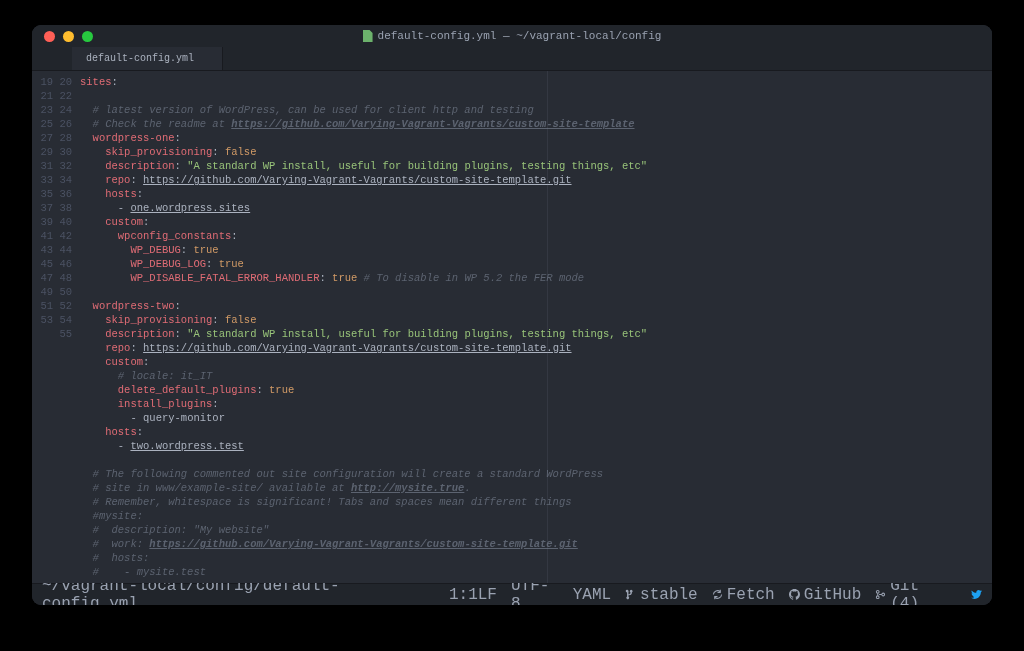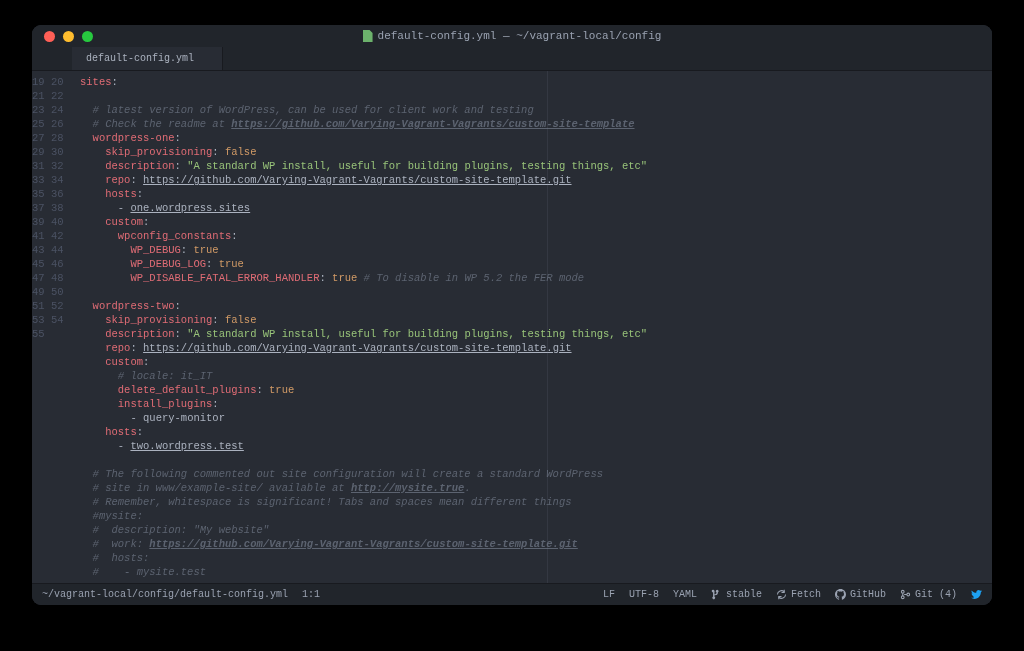--- a/index.html
+++ b/index.html
@@ -83,20 +83,21 @@
   .editor::after {
     content: "";
     position: absolute;
     left: 515px;
     top: 0; bottom: 0;
     width: 1px;
     background: rgba(120,130,145,0.15);
   }
   .gutter {
     width: 48px;
+    text-align: right;
     padding: 4px 8px 4px 0;
     color: #4b5263;
     font-size: 10.5px;
     line-height: 14px;
     user-select: none;
   }
   .code {
     flex: 1;
     padding: 4px 0;
     font-size: 10.5px;
@@ -113,21 +114,21 @@
   .pu { color: #abb2bf; }
 
   .statusbar {
     height: 22px;
     background: #21252b;
     border-top: 1px solid #181a1f;
     display: flex;
     align-items: center;
     justify-content: space-between;
     padding: 0 10px;
-    font-size: 10px;
+    font-size: 16px;
     color: #9aa2b1;
   }
   .sb-left, .sb-right { display: flex; gap: 14px; align-items: center; }
   .sb-item { display:flex; align-items:center; gap:4px; }
   .ico { width:11px; height:11px; display:inline-block; }
   .twitter { color:#1da1f2; }
 </style>
 </head>
 <body>
 
@@ -185,21 +186,21 @@
 49
 50
 51
 52
 53
 54
 55
 </div>
     <div class="code" id="code"><span class="kw">sites</span><span class="pu">:</span>
 
-  <span class="cmt"># latest version of WordPress, can be used for client work and testing</span>
+  <span class="cmt"># latest version of WordPress, can be used for client http and testing</span>
   <span class="cmt"># Check the readme at </span><span class="url">https://github.com/Varying-Vagrant-Vagrants/custom-site-template</span>
   <span class="kw">wordpress-one</span><span class="pu">:</span>
     <span class="kw">skip_provisioning</span><span class="pu">:</span> <span class="val">false</span>
     <span class="kw">description</span><span class="pu">:</span> <span class="str">"A standard WP install, useful for building plugins, testing things, etc"</span>
     <span class="kw">repo</span><span class="pu">:</span> <span class="link">https://github.com/Varying-Vagrant-Vagrants/custom-site-template.git</span>
     <span class="kw">hosts</span><span class="pu">:</span>
       <span class="pu">-</span> <span class="link">one.wordpress.sites</span>
     <span class="kw">custom</span><span class="pu">:</span>
       <span class="kw">wpconfig_constants</span><span class="pu">:</span>
         <span class="kw">WP_DEBUG</span><span class="pu">:</span> <span class="val">true</span>

